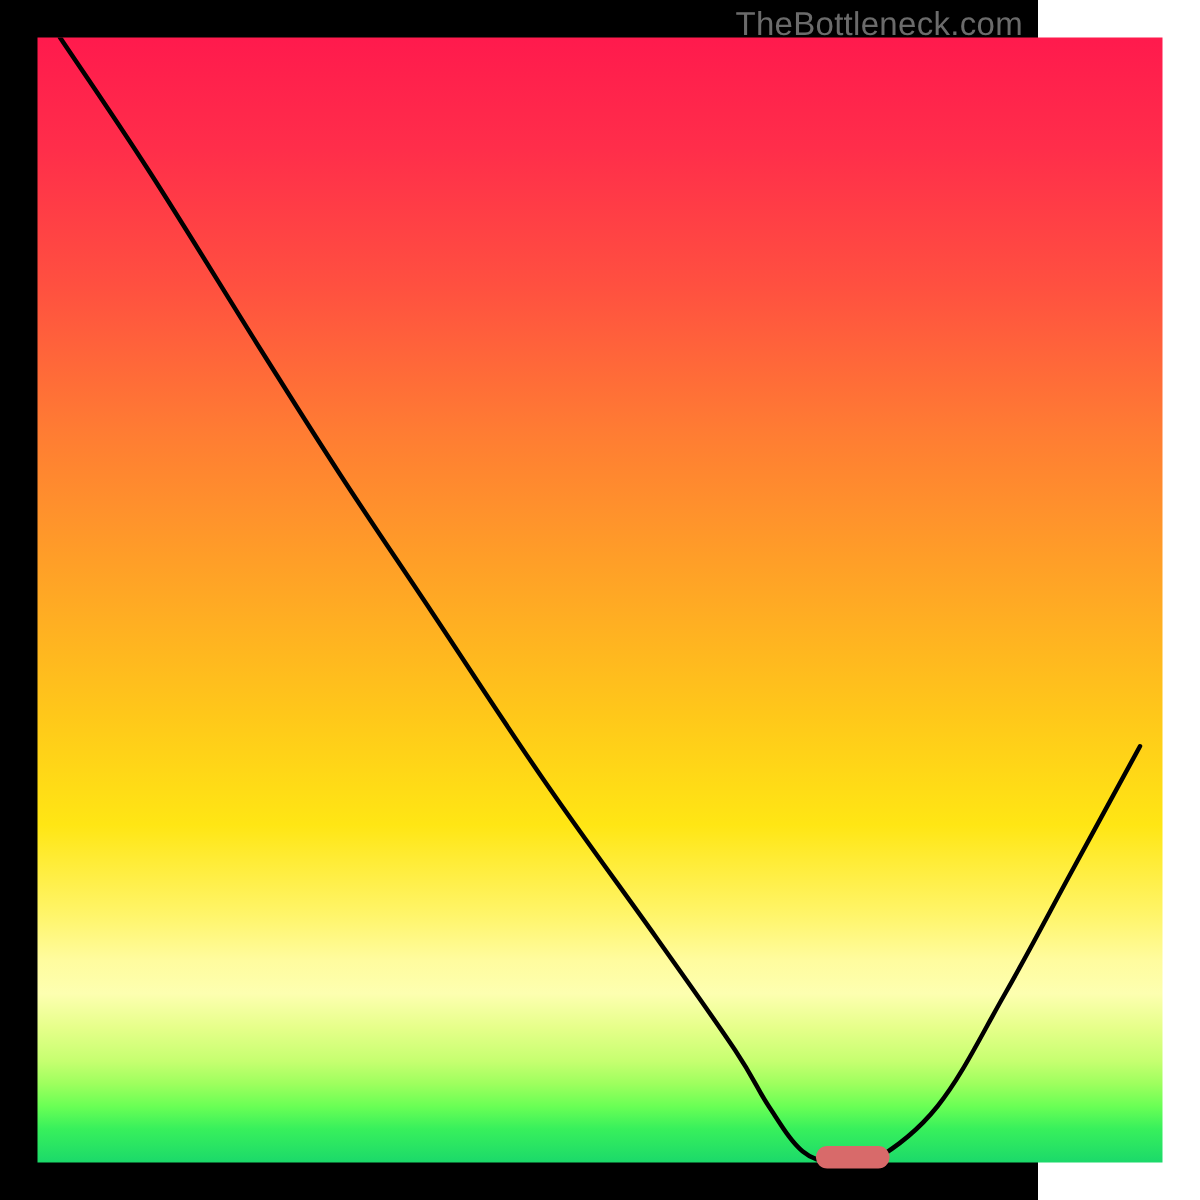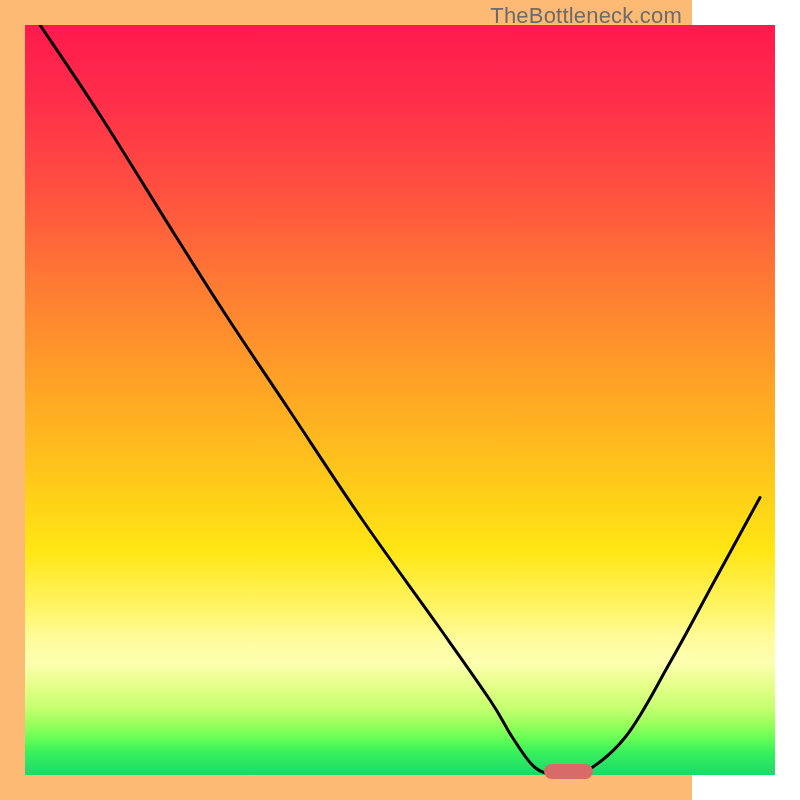--- a/index.html
+++ b/index.html
@@ -6,21 +6,21 @@
     margin: 0;
     padding: 0;
     width: 800px;
     height: 800px;
     overflow: hidden;
   }
   .chart-container {
     position: relative;
     width: 692px;
     height: 800px;
-    background: #fdba74;
+    background: #000000;
   }
   .plot-area {
     position: absolute;
     left: 25px;
     top: 25px;
     width: 750px;
     height: 750px;
     background: linear-gradient(to bottom,
       #ff1a4d 0%,
       #ff2e4a 10%,

